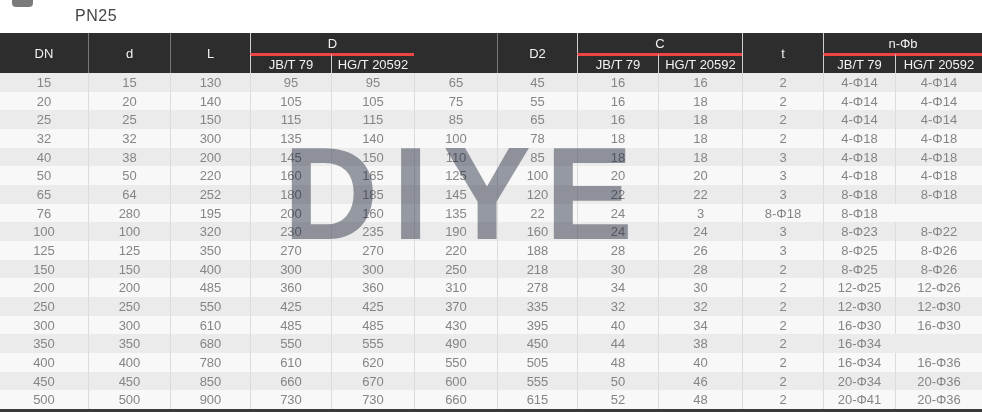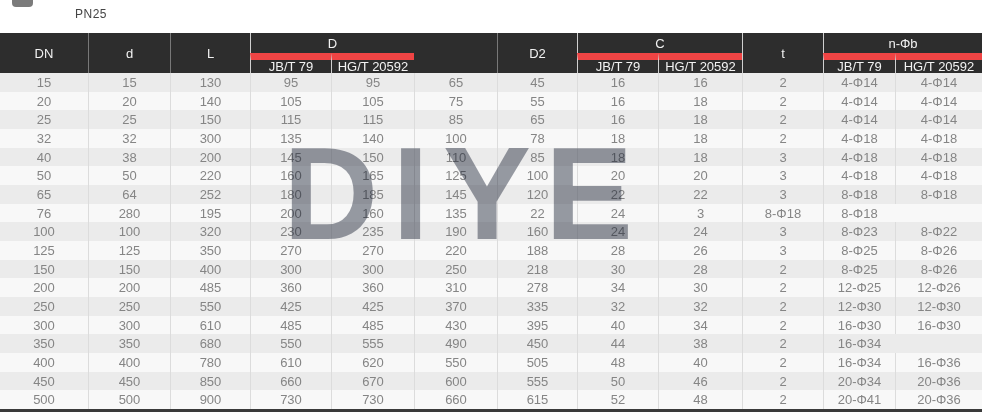--- a/index.html
+++ b/index.html
@@ -3,36 +3,36 @@
 <meta charset="utf-8">
 <style>
   * { margin:0; padding:0; box-sizing:border-box; }
   html,body { width:982px; height:412px; background:#ffffff; overflow:hidden;
               font-family:"Liberation Sans","DejaVu Sans",sans-serif; }
   .stage { position:relative; width:982px; height:412px; }
 
   .corner-smudge { position:absolute; left:12px; top:0; width:21px; height:7px;
                    background:#4f4f4f; opacity:.75; border-radius:0 0 4px 4px; }
 
-  .page-title { position:absolute; left:75px; top:7px; font-size:12px; color:#454545;
+  .page-title { position:absolute; left:75px; top:7px; font-size:16px; color:#454545;
                 letter-spacing:.5px; }
 
   .table { position:absolute; left:0; top:33px; width:982px; height:379px;
            border-bottom:3px solid #3a3a3a; }
 
   .grid12 { display:grid;
             grid-template-columns:88px 82px 80px 81px 83px 83px 80px 81px 84px 81px 72px 1fr; }
 
   
   .thead { height:40px; background:#2d2d2d; color:#f2f2f2; font-size:13px;
            grid-template-rows:20px 20px; }
   .th { display:flex; align-items:center; justify-content:center; white-space:nowrap; }
   .h2  { grid-row:1 / 3; }               
   .hg  { grid-row:1; }                   
-  .hs  { grid-row:2; border-top:7px solid #ef4444;text-align:right; }  
+  .hs  { grid-row:2; border-top:3px solid #ef4444;text-align:right; }  
   .sep-gray  { border-left:1px solid #787878; }
   .sep-light { border-left:1px solid #cfcfcf; }
   .c1{grid-column:1}.c2{grid-column:2}.c3{grid-column:3}.c4{grid-column:4}
   .c5{grid-column:5}.c6{grid-column:6}.c7{grid-column:7}.c8{grid-column:8}
   .c9{grid-column:9}.c10{grid-column:10}.c11{grid-column:11}.c12{grid-column:12}
   .g45{grid-column:4 / 6}.g89{grid-column:8 / 10}.g1112{grid-column:11 / 13}
 
   
   .tbody { display:flex; flex-direction:column; height:336px; }
   .tr { flex:1; }

